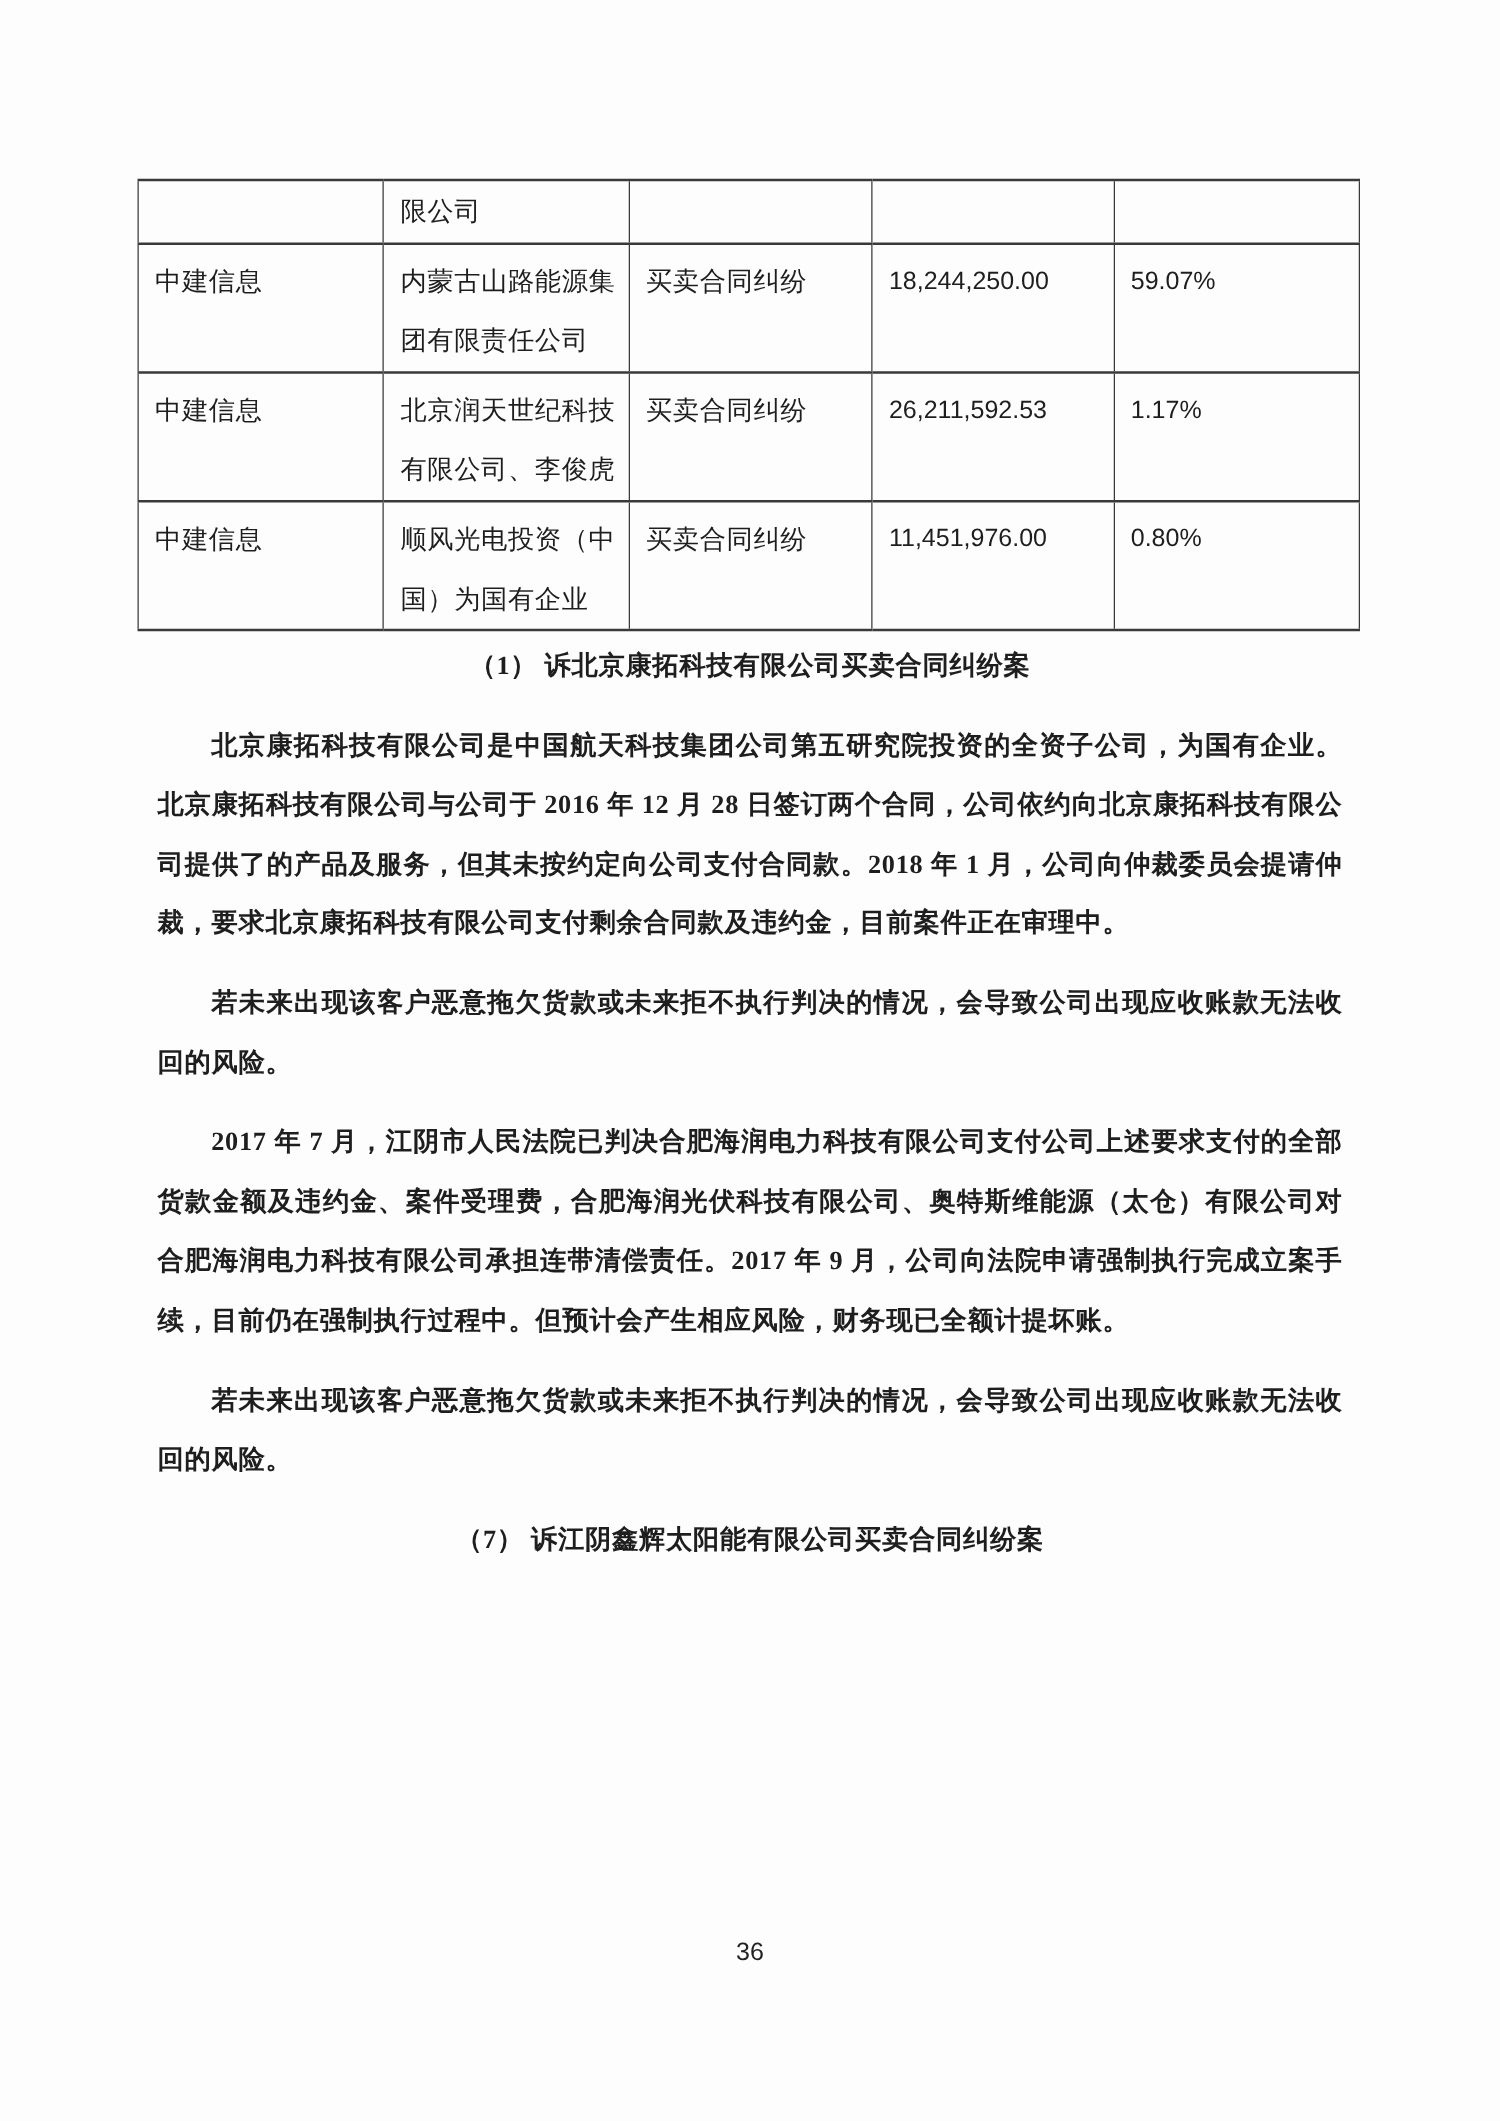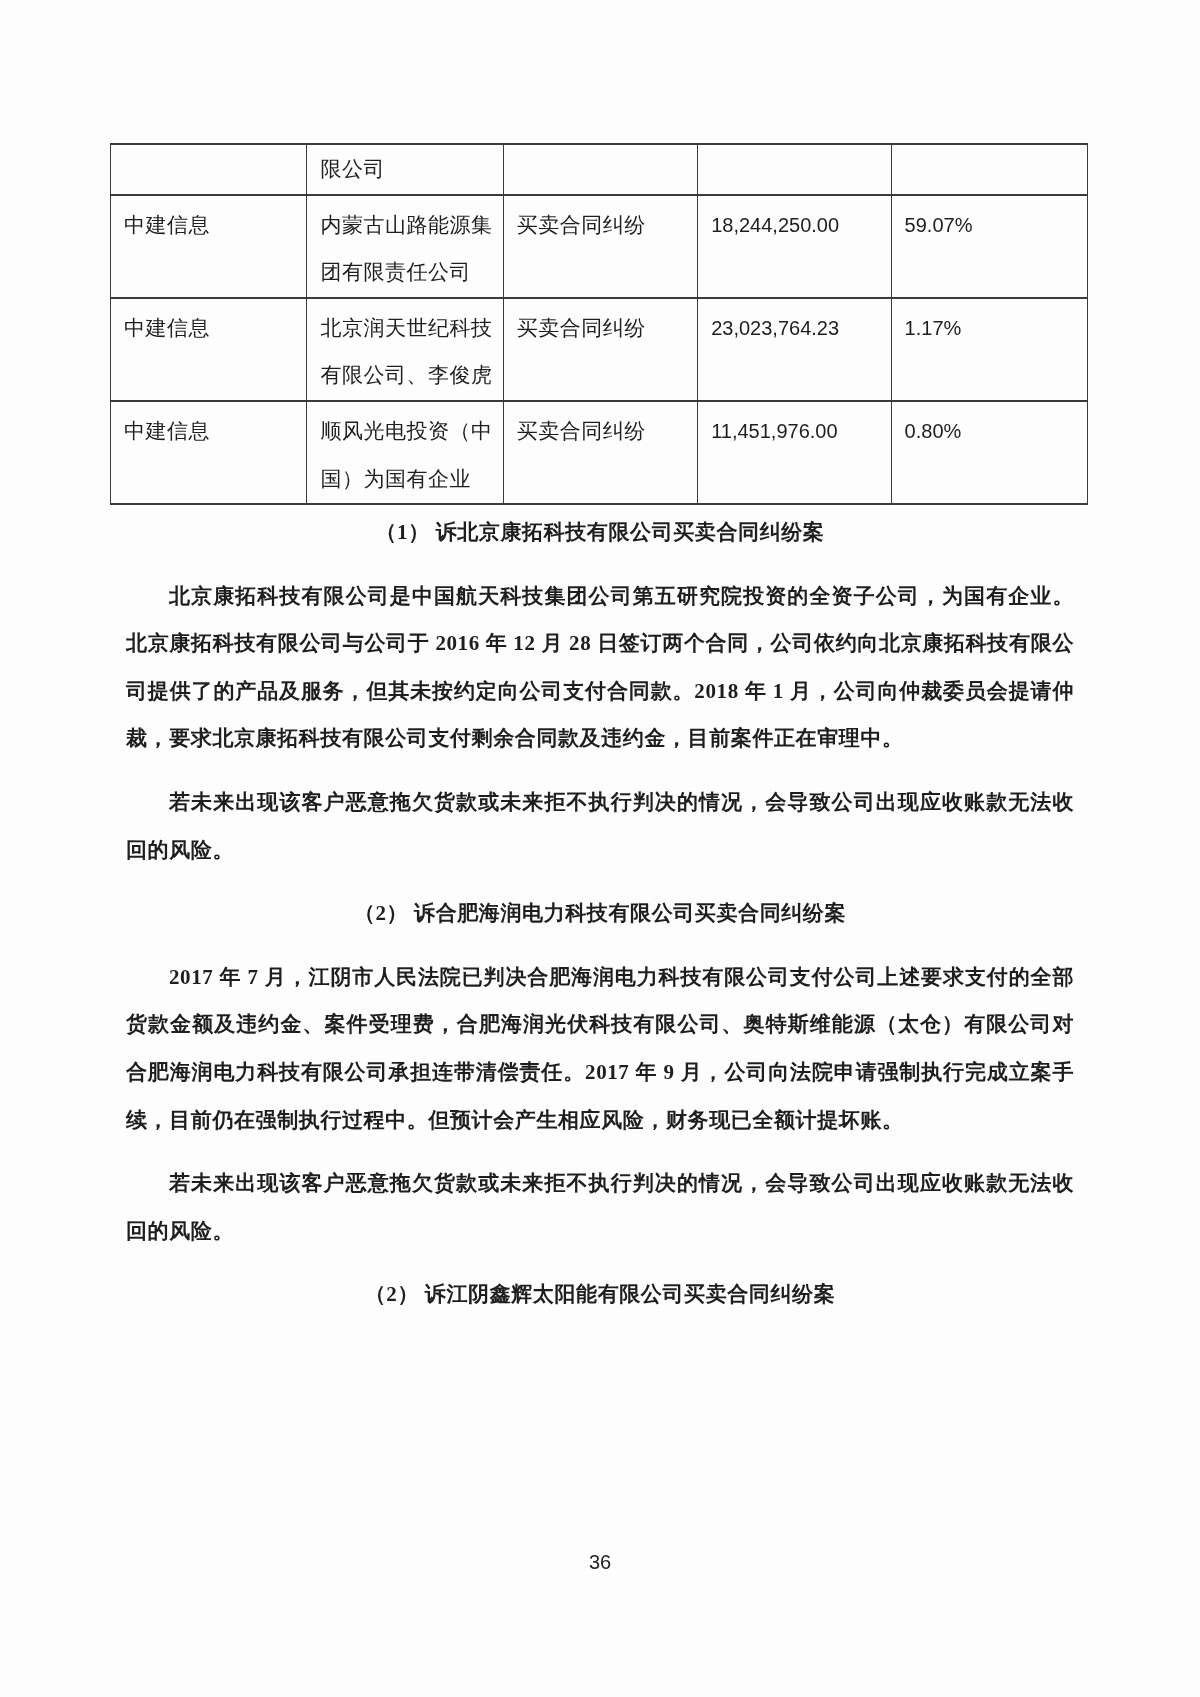--- a/index.html
+++ b/index.html
@@ -105,40 +105,39 @@
         <td>中建信息</td>
         <td>内蒙古山路能源集团有限责任公司</td>
         <td>买卖合同纠纷</td>
         <td class="num">18,244,250.00</td>
         <td class="num">59.07%</td>
       </tr>
       <tr class="row-full">
         <td>中建信息</td>
         <td>北京润天世纪科技有限公司、李俊虎</td>
         <td>买卖合同纠纷</td>
-        <td class="num">23,023,764.23</td>
+        <td class="num">26,211,592.53</td>
         <td class="num">1.17%</td>
       </tr>
       <tr class="row-full">
         <td>中建信息</td>
         <td>顺风光电投资（中国）为国有企业</td>
         <td>买卖合同纠纷</td>
         <td class="num">11,451,976.00</td>
         <td class="num">0.80%</td>
       </tr>
     </tbody>
   </table>
 
   <div class="content">
     <h3 class="sec-heading first">（1） 诉北京康拓科技有限公司买卖合同纠纷案</h3>
     <p class="para">北京康拓科技有限公司是中国航天科技集团公司第五研究院投资的全资子公司，为国有企业。北京康拓科技有限公司与公司于 2016 年 12 月 28 日签订两个合同，公司依约向北京康拓科技有限公司提供了的产品及服务，但其未按约定向公司支付合同款。2018 年 1 月，公司向仲裁委员会提请仲裁，要求北京康拓科技有限公司支付剩余合同款及违约金，目前案件正在审理中。</p>
     <p class="para">若未来出现该客户恶意拖欠货款或未来拒不执行判决的情况，会导致公司出现应收账款无法收回的风险。</p>
 
-    <h3 class="sec-heading">（2） 诉合肥海润电力科技有限公司买卖合同纠纷案</h3>
     <p class="para">2017 年 7 月，江阴市人民法院已判决合肥海润电力科技有限公司支付公司上述要求支付的全部货款金额及违约金、案件受理费，合肥海润光伏科技有限公司、奥特斯维能源（太仓）有限公司对合肥海润电力科技有限公司承担连带清偿责任。2017 年 9 月，公司向法院申请强制执行完成立案手续，目前仍在强制执行过程中。但预计会产生相应风险，财务现已全额计提坏账。</p>
     <p class="para">若未来出现该客户恶意拖欠货款或未来拒不执行判决的情况，会导致公司出现应收账款无法收回的风险。</p>
 
-    <h3 class="sec-heading">（2） 诉江阴鑫辉太阳能有限公司买卖合同纠纷案</h3>
+    <h3 class="sec-heading">（7） 诉江阴鑫辉太阳能有限公司买卖合同纠纷案</h3>
   </div>
 
   <div class="page-number">36</div>
 
 </div>
 
 </body></html>

